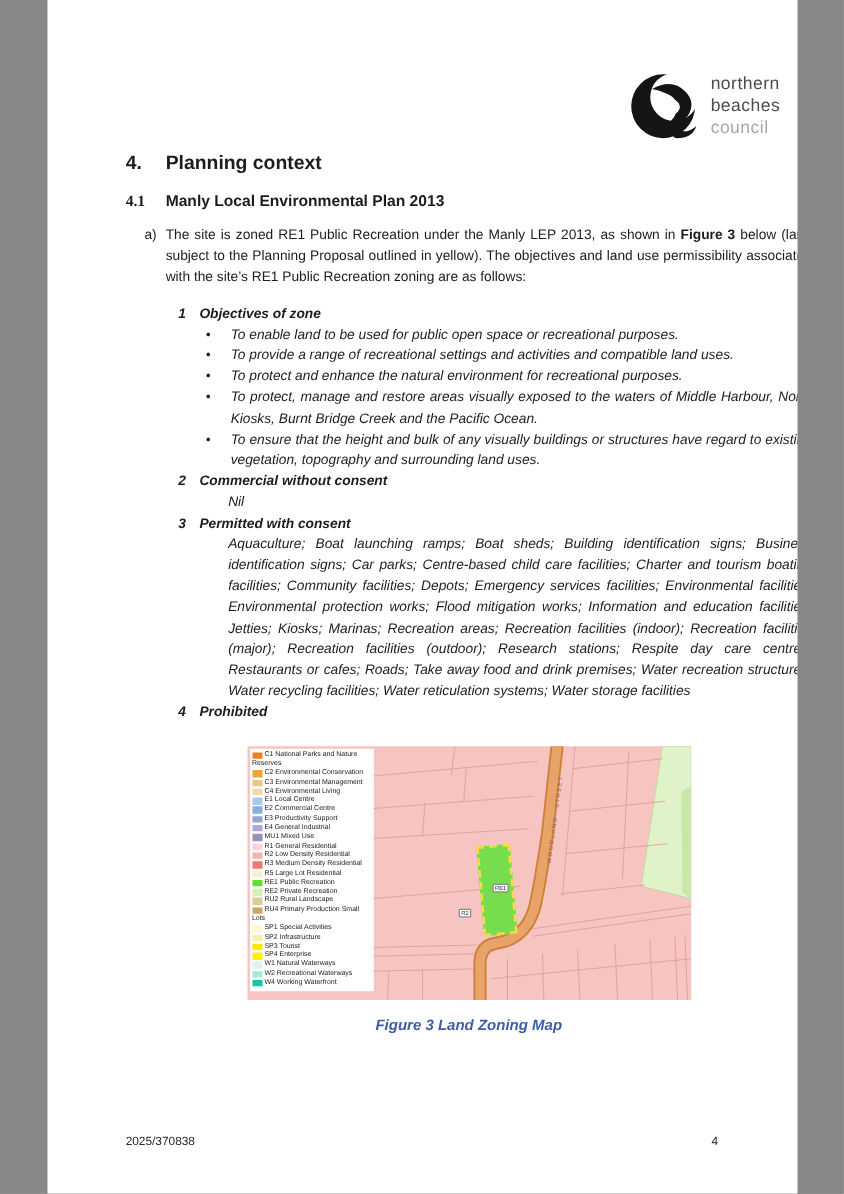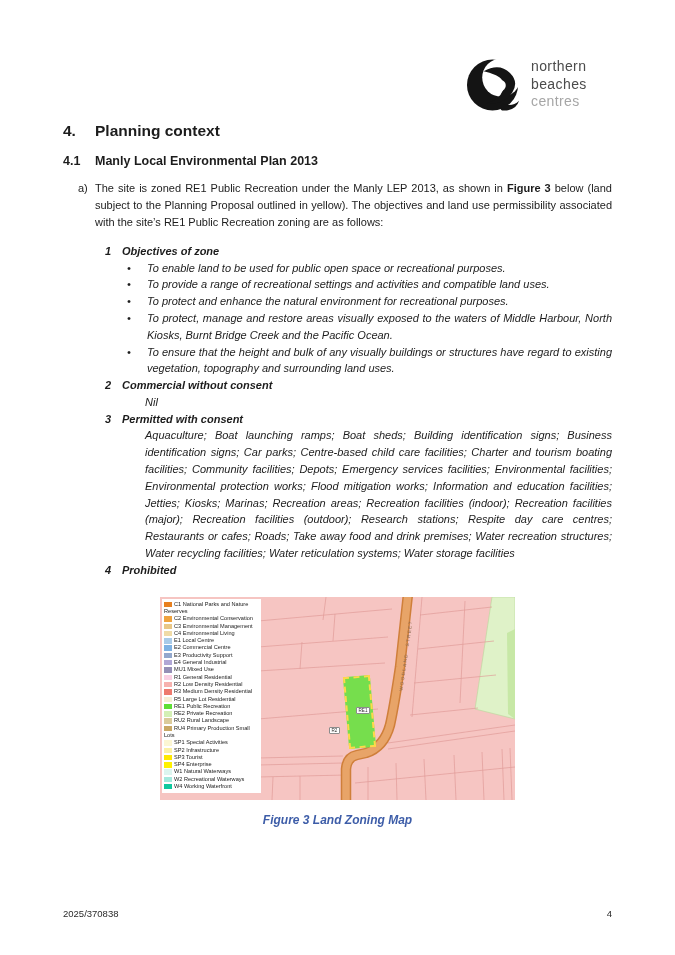--- a/index.html
+++ b/index.html
@@ -1,31 +1,31 @@
 <!DOCTYPE html>
 <html style="--map_bg: #f6c5c2; --lot_line: #e09a97; --road_fill: #e8a468; --road_edge: #cf7f3a; --parcel_fill: #76de4d; --parcel_outline: #ffd84a; --wedge_fill: #dff2c8; --wedge_edge: #c7e8a6; --street_label: #8a6a50; --caption_blue: #3d5da8;"><head>
 <meta charset="utf-8">
 <style>
   html,body{margin:0;padding:0;background:#888;}
   .page{
-    position:relative; width:675px; height:955px; background:#ffffff;
+    position:relative; width:600px; height:955px; background:#ffffff;
     font-family:"Liberation Sans", sans-serif; color:#1c1c1c; overflow:hidden;
     margin:0 auto;
   }
   
   .logo{position:absolute; top:56px; left:466px; display:flex; align-items:center; gap:9px;}
   .logo-mark svg{display:block;}
   .logo-text{font-size:14px; line-height:17.5px; letter-spacing:0.4px; color:#4b4b4b;}
   .logo-text .muted{color:#a6a6a6;}
   
   .content{position:absolute; left:63px; top:121px; width:549px;}
   .h1{display:flex; font-size:15.5px; font-weight:bold; line-height:19px;}
   .h1 .num{width:32px;}
   .h2{display:flex; font-size:12.5px; font-weight:bold; line-height:16px; margin-top:13px;}
-  .h2 .num{width:32px;}
+  .h2 .num{width:32px;font-family:Liberation Serif, serif;}
   .intro{display:flex; margin-top:11px; margin-left:15px; font-size:11px; line-height:16.9px;}
   .intro .marker{width:17px; flex:none;}
   .intro .itext{flex:1; text-align:justify;}
   
   .zone-list{margin-top:12px; margin-left:42px; font-size:11px; line-height:16.8px;}
   .zone-head{display:flex; font-weight:bold; font-style:italic;}
   .zone-head .zn{width:17px; flex:none;}
   .zbullet{display:flex; font-style:italic; margin-left:20px;}
   .zbullet .zdot{width:20px; flex:none; padding-left:2px;}
   .zbullet .ztext{flex:1; text-align:justify;font-style:italic;}
@@ -82,21 +82,21 @@
         <circle cx="27" cy="29" r="26" fill="#141414"></circle>
         <circle cx="36" cy="21.5" r="19.5" fill="#ffffff"></circle>
         <path d="M18,15 q16,-9 27,2 q9,9 2,20 q-9,13 -27,11 q14,-4 17.5,-13.5 q3.5,-11 -7,-15.5 q-7,-3 -12.5,-4z" fill="#141414"></path>
         <path d="M30,24 q7,-2 10,3 q2,5 -3,8 q-7,4 -13,1 q7,-1 9,-5 q2,-4 -3,-7z" fill="#ffffff"></path>
         <path d="M37,48 q10,4 17,-3 q-3,10 -16,10 q-5,0 -1,-7z" fill="#141414"></path>
       </svg>
     </div>
     <div class="logo-text">
       <div>northern</div>
       <div>beaches</div>
-      <div class="muted">centres</div>
+      <div class="muted">council</div>
     </div>
   </div>
 
   <div class="content">
 
     <div class="h1">
       <span class="num">4.</span>
       <span>Planning context</span>
     </div>
 

